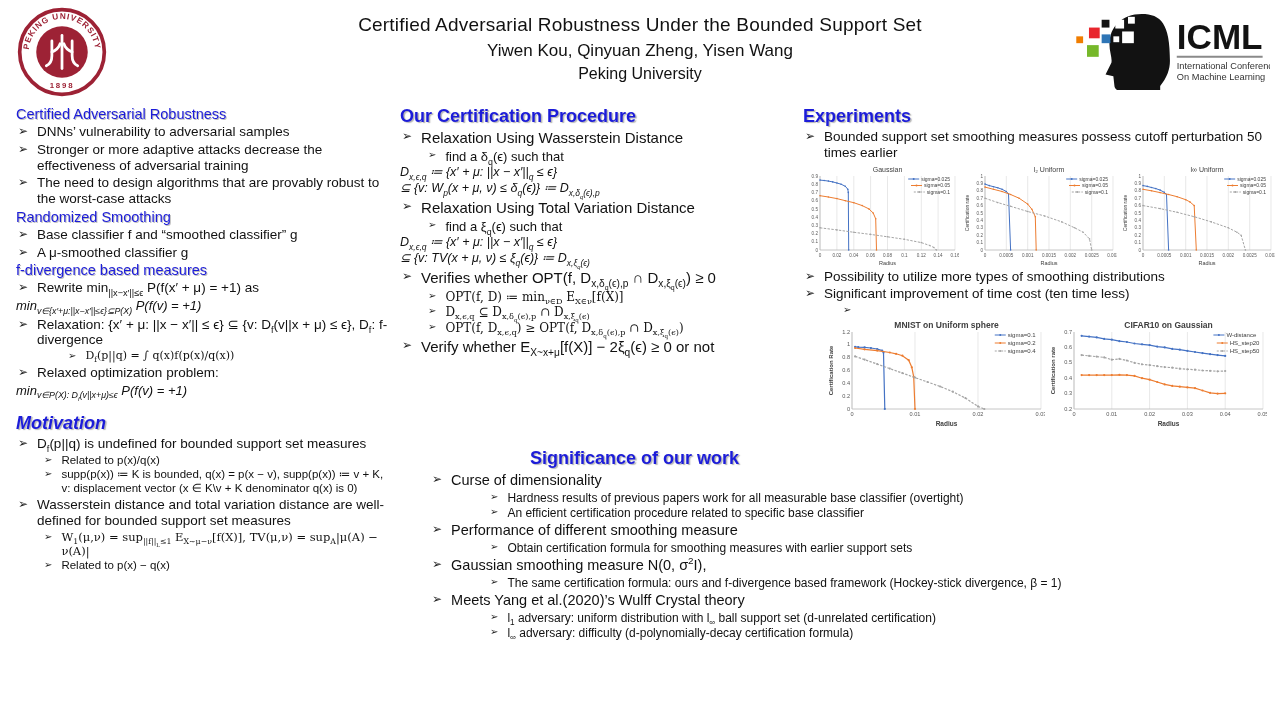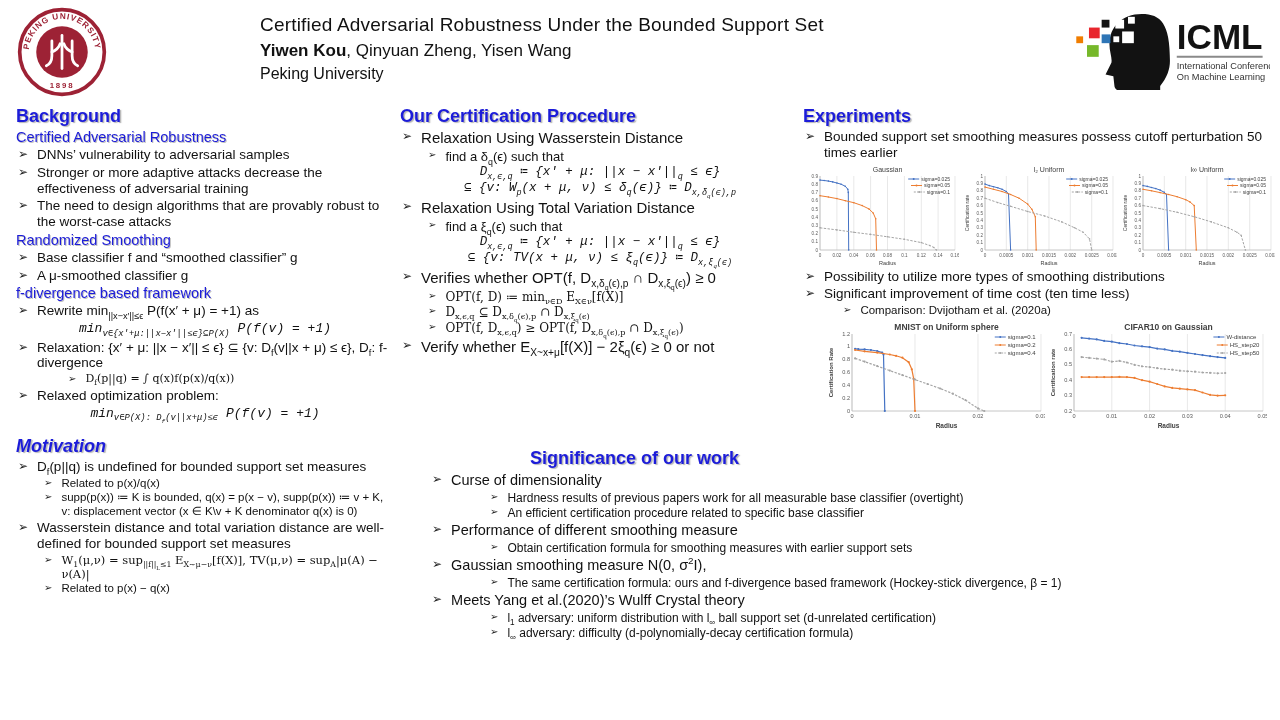--- a/index.html
+++ b/index.html
@@ -2,24 +2,24 @@
 <html><head>
 <meta charset="utf-8">
 <style>
   html,body{margin:0;padding:0;background:#888;}
   .poster{position:relative;width:1280px;height:720px;background:#ffffff;overflow:hidden;
           font-family:"Liberation Sans",sans-serif;color:#111;}
   
   .hdr{position:absolute;left:0;top:0;width:1280px;height:100px;}
   .pku{position:absolute;left:16px;top:6px;width:92px;height:92px;}
   .icml{position:absolute;right:10px;top:10px;width:205px;height:80px;}
-  .titleblk{position:absolute;left:50%;top:14px;transform:translateX(-50%);width:760px;text-align:left;}
+  .titleblk{position:absolute;left:50%;top:14px;transform:translateX(-50%);width:760px;text-align:center;}
   .t1{font-size:19px;letter-spacing:.2px;}
   .t2{font-size:17px;margin-top:5px;}
-  .t2 b{font-weight:bold;}
+  .t2 b{font-weight:normal;}
   .t3{font-size:16px;margin-top:4px;}
   
   .col{position:absolute;top:104px;}
   .col-left{left:16px;width:378px;}
   .col-mid{left:400px;width:400px;}
   .col-right{left:803px;width:472px;}
   .sig{position:absolute;left:430px;top:446px;width:845px;}
   
   .blk{position:relative;}
   .h1{font-size:18px;font-weight:bold;color:#1c1cd9;margin:2px 0 2px;
@@ -27,21 +27,21 @@
   .h2{font-size:14.5px;font-weight:normal;color:#1c1cd9;margin:2px 0 1px;
       text-shadow:1px 1px .5px rgba(110,110,110,.45);}
   .b1,.b2,.b3{display:flex;align-items:flex-start;line-height:1.17;}
   .b1{font-size:13.5px;margin:2px 0;padding-left:2px;}
   .b2{font-size:11.5px;margin:1px 0;padding-left:28px;}
   .b3{font-size:11px;margin:1px 0;padding-left:52px;}
   .bul{flex:0 0 auto;margin-right:9px;color:#222;}
   .b1>.bul{font-size:12px;}
   .b2>.bul,.b3>.bul{font-size:10px;}
   .txt{flex:1 1 auto;}
-  .f,.f2{text-align:center;font-family:Liberation Mono, monospace;font-style:italic;
+  .f,.f2{font-family:Liberation Sans, sans-serif;font-style:italic;
          font-size:13px;line-height:1.25;margin:1px 0;}
   .math .txt{font-family:"DejaVu Serif",serif;}
   .big{font-size:13.5px;}
   sub,sup{font-size:68%;line-height:0;}
   .mt{margin-top:14px;font-style:italic;}
   
   .col-mid .b1{font-size:15px;}
   .col-mid .b2{font-size:13px;}
   .col-mid .f{font-size:12.5px;}
   .col-mid .b2.math{font-size:12px;}
@@ -106,21 +106,20 @@
         <rect x="35" y="10" width="8" height="8" fill="#121212"></rect>
       </g>
       <text x="112" y="40" font-size="36" font-weight="bold" fill="#121212">ICML</text>
       <line x1="112" y1="48" x2="200" y2="48" stroke="#8a8a8a" stroke-width="2"></line>
       <text x="112" y="60" font-size="9.5" fill="#333333">International Conference</text>
       <text x="112" y="72" font-size="9.5" fill="#333333">On Machine Learning</text>
     </svg>
   </div>
 
   <div class="col col-left" id="col-left">
-      <div class="blk h1"><span class="txt">Background</span></div>
       <div class="blk h2"><span class="txt">Certified Adversarial Robustness</span></div>
       <div class="blk b1">
         <span class="bul">➢</span>
         <span class="txt">DNNs’ vulnerability to adversarial samples</span>
       </div>
       <div class="blk b1">
         <span class="bul">➢</span>
         <span class="txt">Stronger or more adaptive attacks decrease the effectiveness of adversarial training</span>
       </div>
       <div class="blk b1">
@@ -129,21 +128,21 @@
       </div>
       <div class="blk h2"><span class="txt">Randomized Smoothing</span></div>
       <div class="blk b1">
         <span class="bul">➢</span>
         <span class="txt">Base classifier f  and “smoothed classifier” g</span>
       </div>
       <div class="blk b1">
         <span class="bul">➢</span>
         <span class="txt">A μ-smoothed classifier g</span>
       </div>
-      <div class="blk h2"><span class="txt">f-divergence based framework</span></div>
+      <div class="blk h2"><span class="txt">f-divergence based measures</span></div>
       <div class="blk b1">
         <span class="bul">➢</span>
         <span class="txt">Rewrite  min<sub>||x−x′||≤ϵ</sub> P(f(x′ + μ) = +1)  as</span>
       </div>
       <div class="blk f"><span class="txt">min<sub>v∈{x′+μ:||x−x′||≤ϵ}⊆P(X)</sub> P(f(v) = +1)</span></div>
       <div class="blk b1">
         <span class="bul">➢</span>
         <span class="txt">Relaxation:  {x′ + μ: ||x − x′|| ≤ ϵ} ⊆ {v: D<sub>f</sub>(v||x + μ) ≤ ϵ},  D<sub>f</sub>:  f-divergence</span>
       </div>
       <div class="blk b3 math">
@@ -452,21 +451,20 @@
       <div class="blk b1">
         <span class="bul">➢</span>
         <span class="txt">Possibility to utilize more types of smoothing distributions</span>
       </div>
       <div class="blk b1">
         <span class="bul">➢</span>
         <span class="txt">Significant improvement of time cost (ten time less)</span>
       </div>
       <div class="blk b3">
         <span class="bul">➢</span>
-        <span class="txt">Comparison:  Dvijotham  et al. (2020a)</span>
       </div>
       <div class="chart-row indent">
         <div class="chart chart-lg"><svg width="220" height="108" viewBox="0 0 220 108">
             <line x1="27.0" y1="13" x2="27.0" y2="90" stroke="#d9d9d9" stroke-width="0.6"></line>
             <line x1="90.0" y1="13" x2="90.0" y2="90" stroke="#d9d9d9" stroke-width="0.6"></line>
             <line x1="153.0" y1="13" x2="153.0" y2="90" stroke="#d9d9d9" stroke-width="0.6"></line>
             <line x1="216.0" y1="13" x2="216.0" y2="90" stroke="#d9d9d9" stroke-width="0.6"></line>
             <line x1="27" y1="90" x2="216" y2="90" stroke="#bfbfbf" stroke-width="0.9"></line>
             <line x1="27" y1="13" x2="27" y2="90" stroke="#bfbfbf" stroke-width="0.9"></line>
             <text x="25" y="91.6" font-size="5.6" text-anchor="end" fill="#595959">0</text>

